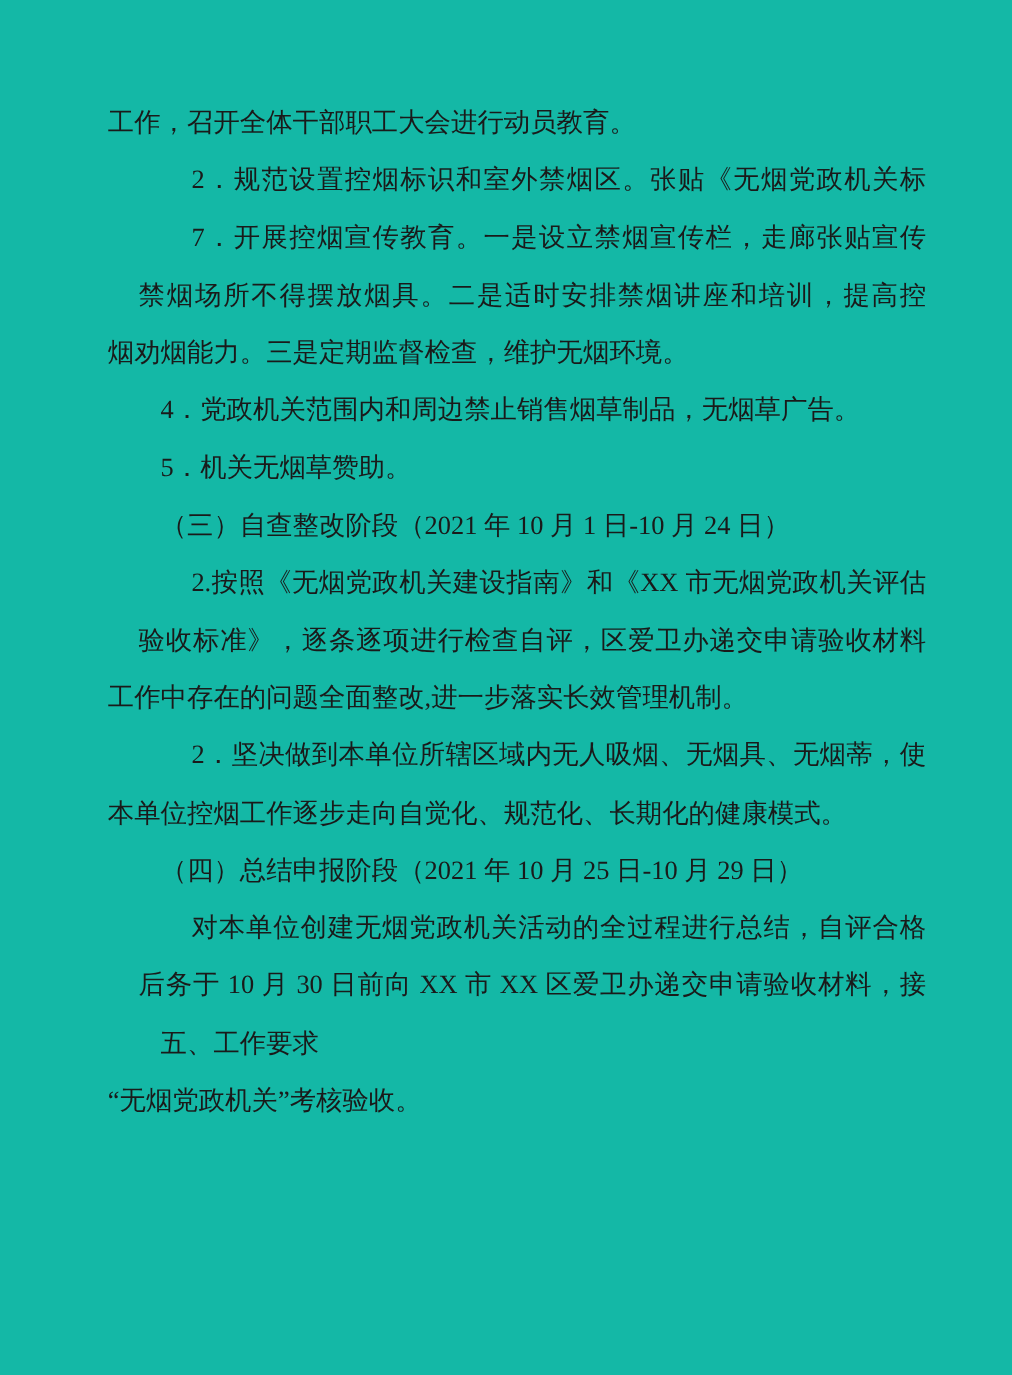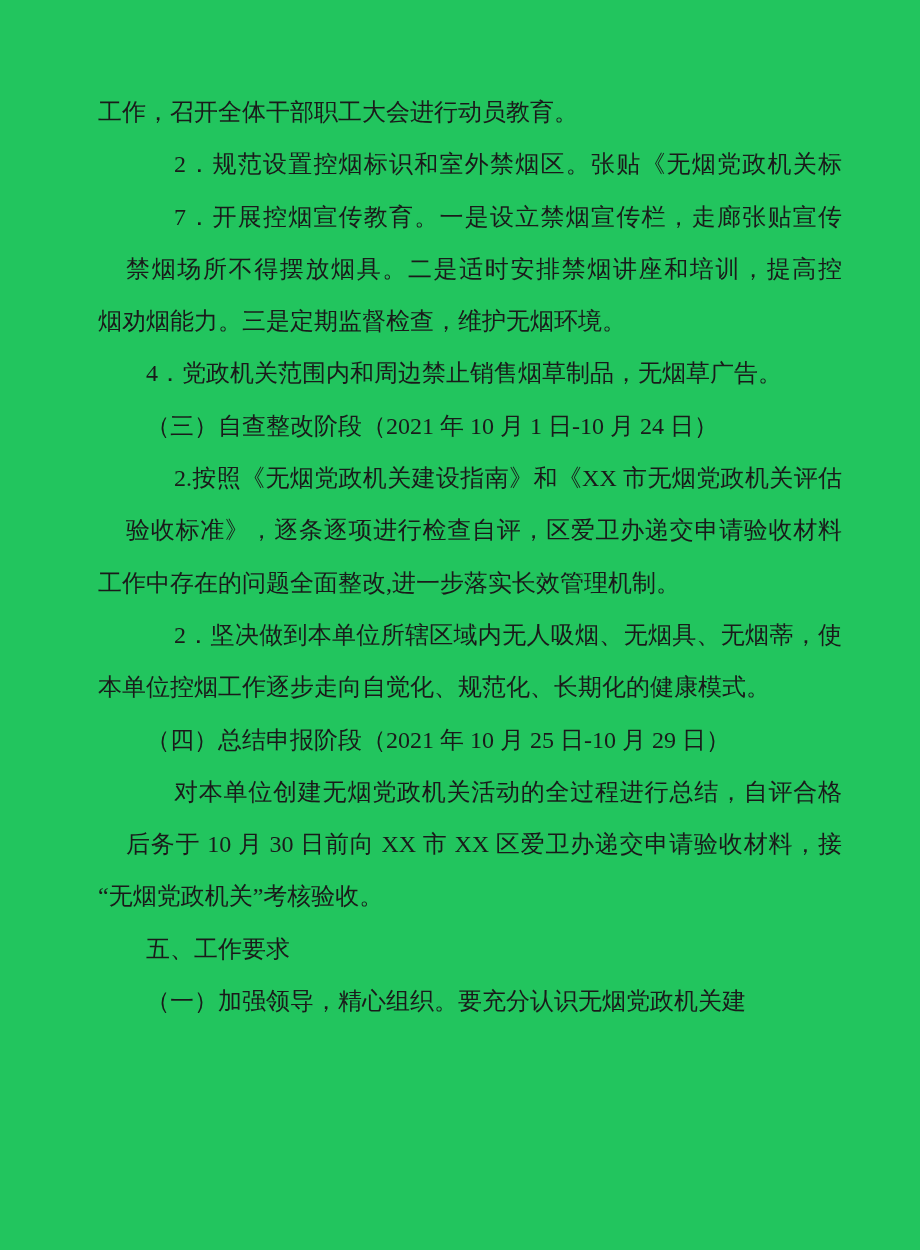--- a/index.html
+++ b/index.html
@@ -42,34 +42,34 @@
     margin-left: 28px;
   }
   .line.indent {
     
     text-indent: 48px;
   }
 </style>
 </head>
 <body>
 
-<div class="page" style="background: #22c55e;">
+<div class="page" style="background: #14b8a6;">
   <div class="textblock" style="color: rgb(26, 26, 26);">
       <div class="line">工作，召开全体干部职工大会进行动员教育。</div>
       <div class="line indent fill">2．规范设置控烟标识和室外禁烟区。张贴《无烟党政机关标准》</div>
       <div class="line indent fill">7．开展控烟宣传教育。一是设立禁烟宣传栏，走廊张贴宣传语，</div>
       <div class="line fill">禁烟场所不得摆放烟具。二是适时安排禁烟讲座和培训，提高控</div>
       <div class="line">烟劝烟能力。三是定期监督检查，维护无烟环境。</div>
       <div class="line indent">4．党政机关范围内和周边禁止销售烟草制品，无烟草广告。</div>
+      <div class="line indent">5．机关无烟草赞助。</div>
       <div class="line indent">（三）自查整改阶段（2021 年 10 月 1 日-10 月 24 日）</div>
       <div class="line indent fill">2.按照《无烟党政机关建设指南》和《XX 市无烟党政机关评估</div>
       <div class="line fill">验收标准》，逐条逐项进行检查自评，区爱卫办递交申请验收材料</div>
       <div class="line">工作中存在的问题全面整改,进一步落实长效管理机制。</div>
       <div class="line indent fill">2．坚决做到本单位所辖区域内无人吸烟、无烟具、无烟蒂，使</div>
       <div class="line">本单位控烟工作逐步走向自觉化、规范化、长期化的健康模式。</div>
       <div class="line indent">（四）总结申报阶段（2021 年 10 月 25 日-10 月 29 日）</div>
       <div class="line indent fill">对本单位创建无烟党政机关活动的全过程进行总结，自评合格</div>
       <div class="line fill">后务于 10 月 30 日前向 XX 市 XX 区爱卫办递交申请验收材料，接受</div>
+      <div class="line indent">五、工作要求</div>
       <div class="line">“无烟党政机关”考核验收。</div>
-      <div class="line indent">五、工作要求</div>
-      <div class="line indent">（一）加强领导，精心组织。要充分认识无烟党政机关建</div>
     </div>
 </div>
 
 </body></html>

